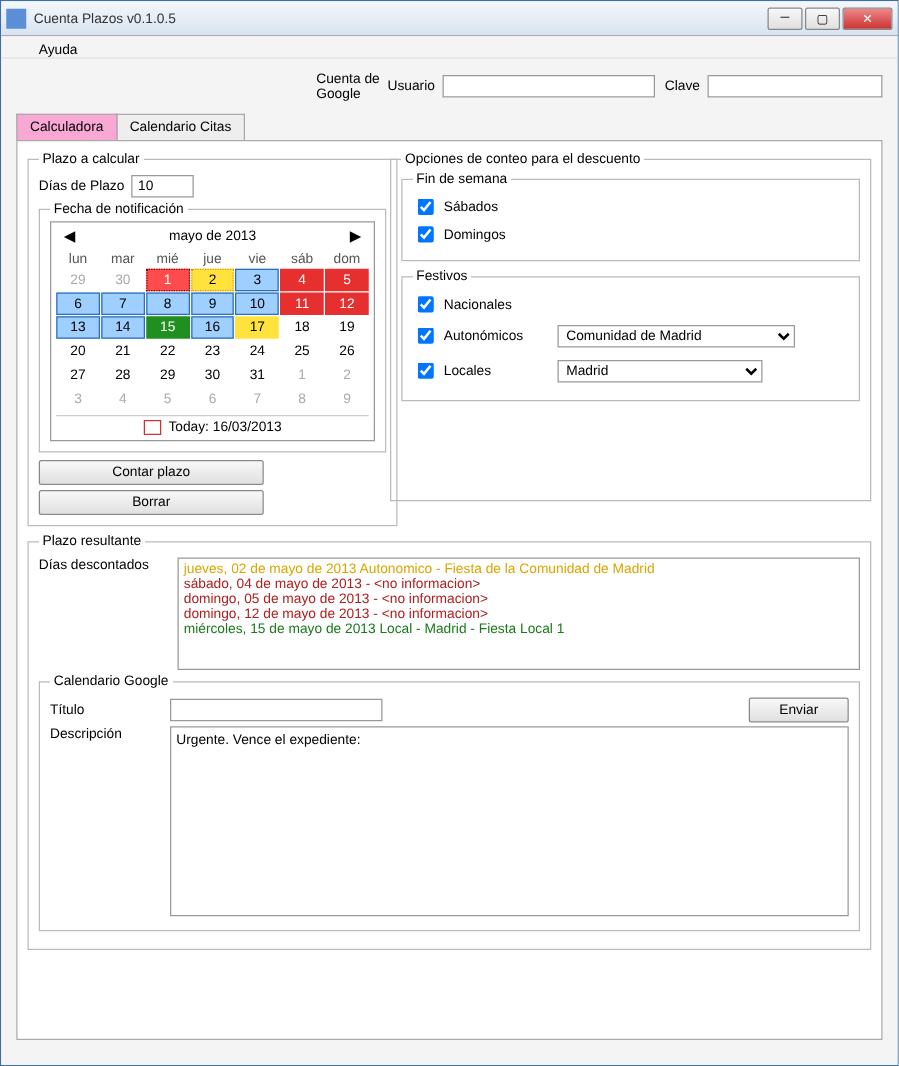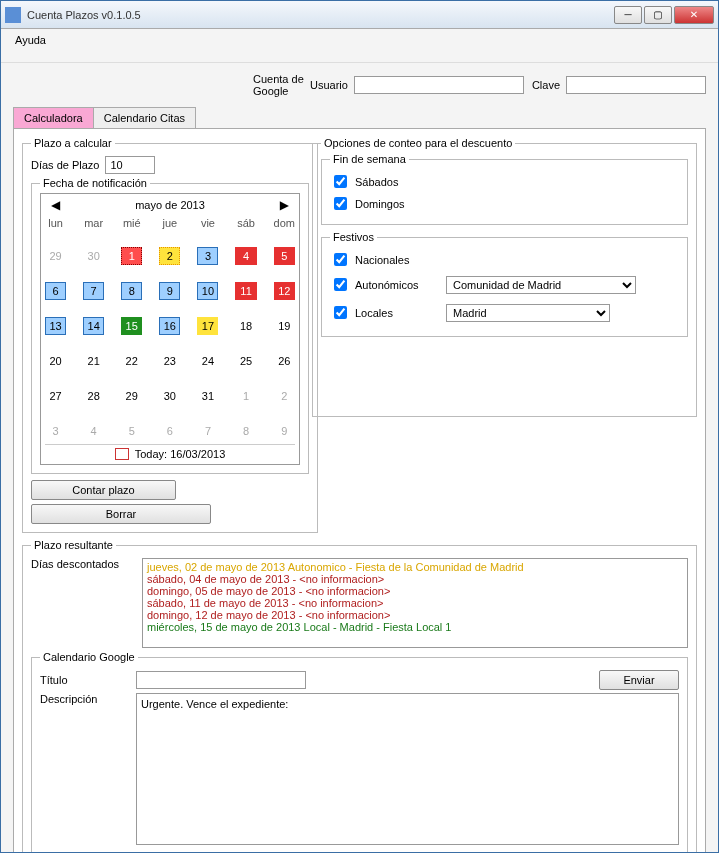--- a/index.html
+++ b/index.html
@@ -4,21 +4,21 @@
 <style>
 * { box-sizing: border-box; font-family: 'Segoe UI', Tahoma, sans-serif; font-size: 11px; }
 body { margin: 0; padding: 0; background: #e8e8e8; }
 .window { width: 719px; height: 853px; background: #fff; border: 1px solid #3a6ea5; display: flex; flex-direction: column; }
 .titlebar { height: 28px; background: linear-gradient(#f4f7fc, #d8e4f0); display: flex; align-items: center; padding: 0 4px; border-bottom: 1px solid #aaa; }
 .titlebar .icon { width: 16px; height: 16px; background: #5a8fd6; margin-right: 6px; }
 .titlebar .title { flex: 1; color: #333; }
 .winbtns { display: flex; gap: 2px; }
 .winbtn { width: 28px; height: 18px; border: 1px solid #888; background: linear-gradient(#f8f8f8,#e0e0e0); display: flex; align-items: center; justify-content: center; font-size: 10px; cursor: pointer; border-radius: 2px; }
 .winbtn.close { background: linear-gradient(#e88,#c33); color: #fff; width: 40px; }
-.menubar { height: 34px; background: #f4f4f4; padding: 3px 8px; border-bottom: 1px solid #ddd; }
+.menubar { height: 18px; background: #f4f4f4; padding: 3px 24px; border-bottom: 1px solid #ddd; }
 .menuitem { padding: 2px 6px; cursor: pointer; display: inline-block; }
 .content { flex: 1; padding: 6px 12px 12px 12px; background: #f4f4f4; overflow: hidden; }
 .google-row { display: flex; align-items: flex-end; gap: 8px; margin: 4px 0 10px 240px; }
 .google-col { display: flex; flex-direction: row; }
 .tabs { display: flex; }
 .tab { padding: 4px 10px; border: 1px solid #aaa; background: #eee; cursor: pointer; border-bottom: none; margin-right: -1px; }
 .tab.active { background: #f9a8d4; position: relative; z-index: 2; }
 .tabpanel { border: 1px solid #aaa; background: #fff; padding: 8px; min-height: 720px; }
 fieldset { border: 1px solid #bbb; margin: 0 0 6px 0; padding: 4px 8px 8px 8px; }
 legend { font-size: 11px; padding: 0 3px; }
@@ -27,21 +27,21 @@
 textarea { border: 1px solid #999; padding: 4px; background: #fff; resize: none; }
 select { border: 1px solid #999; padding: 1px 2px; background: #fff; }
 .btn { border: 1px solid #888; background: linear-gradient(#f8f8f8,#e0e0e0); padding: 3px 8px; cursor: pointer; border-radius: 2px; text-align: center; }
 .top-cols { display: flex; gap: 10px; }
 .leftcol { width: 280px; }
 .rightcol { flex: 1; }
 .cal { border: 1px solid #999; padding: 4px; width: 260px; background: #fff; }
 .calhead { display: flex; align-items: center; justify-content: space-between; margin-bottom: 4px; }
 .calnav { cursor: pointer; padding: 0 6px; font-size: 12px; }
 .caltitle { text-align: center; flex: 1; }
-.calgrid { display: grid; grid-template-columns: repeat(7, 1fr); gap: 17px; }
+.calgrid { display: grid; grid-template-columns: repeat(7, 1fr); gap: 1px; }
 .caldow { text-align: center; color: #555; padding: 1px 0; }
 .calcell { text-align: center; padding: 2px 0; border: 1px solid transparent; }
 .calcell.off { color: #aaa; }
 .calcell.blue { background: #9ecfff; border: 1px solid #2a6fb8; }
 .calcell.red { background: #e63030; color: #fff; }
 .calcell.green { background: #1f8f1f; color: #fff; }
 .calcell.yellow { background: #ffe33c; }
 .calcell.ydash { background: #ffe33c; outline: 1px dotted #e69500; outline-offset: -1px; }
 .calcell.pink { background: #ff4d4d; color:#fff; outline:1px dotted #800; outline-offset:-1px;}
 .calfoot { display: flex; align-items: center; justify-content: center; gap: 6px; margin-top: 4px; border-top: 1px solid #ccc; padding-top: 3px; }
@@ -157,21 +157,21 @@
                     <div class="calcell off">7</div>
                     <div class="calcell off">8</div>
                     <div class="calcell off">9</div>
                   </div>
                 <div class="calfoot">
                   <span class="todaybox"></span>
                   <span style="cursor:pointer">Today: 16/03/2013</span>
                 </div>
               </div>
             </fieldset>
-            <div class="btn" style="width:145px;margin:6px 0 4px 0">Contar plazo</div>
+            <div class="btn" style="width:180px;margin:6px 0 4px 0">Contar plazo</div>
             <div class="btn" style="width:180px">Borrar</div>
           </fieldset>
         </div>
 
         <div class="rightcol">
           <fieldset style="min-height:280px">
             <legend>Opciones de conteo para el descuento</legend>
             <fieldset>
               <legend>Fin de semana</legend>
               <label class="chk">
@@ -209,21 +209,20 @@
       </div>
 
       <fieldset>
         <legend>Plazo resultante</legend>
         <div class="row" style="align-items:flex-start">
           <span style="width:105px">Días descontados</span>
           <div class="listbox" style="flex:1" id="listbox">
               <div class="line-orange">jueves, 02 de mayo de 2013   Autonomico - Fiesta de la Comunidad de Madrid</div>
               <div class="line-red">sábado, 04 de mayo de 2013    - &lt;no informacion&gt;</div>
               <div class="line-red">domingo, 05 de mayo de 2013  - &lt;no informacion&gt;</div>
-              <div class="line-red">sábado, 11 de mayo de 2013    - &lt;no informacion&gt;</div>
               <div class="line-red">domingo, 12 de mayo de 2013  - &lt;no informacion&gt;</div>
               <div class="line-green">miércoles, 15 de mayo de 2013   Local - Madrid - Fiesta Local 1</div>
             </div>
         </div>
         <fieldset>
           <legend>Calendario Google</legend>
           <div class="row">
             <span style="width:90px">Título</span>
             <input type="text" style="width: 170px;" value="">
             <div style="flex:1"></div>

